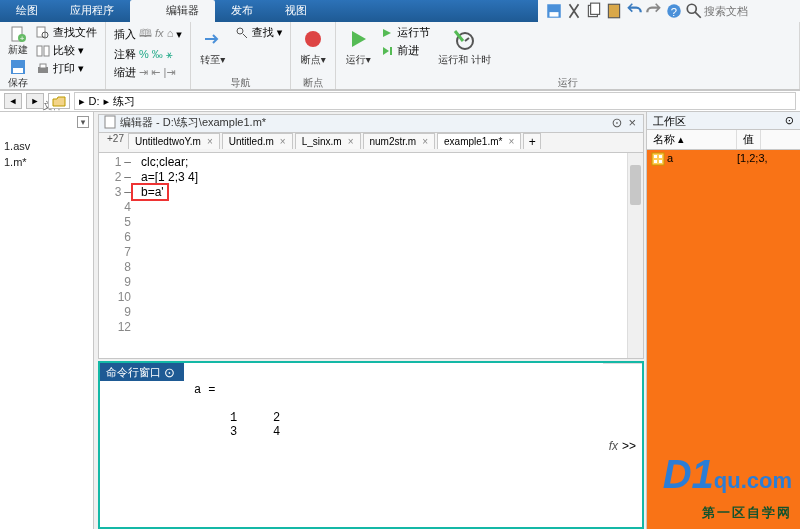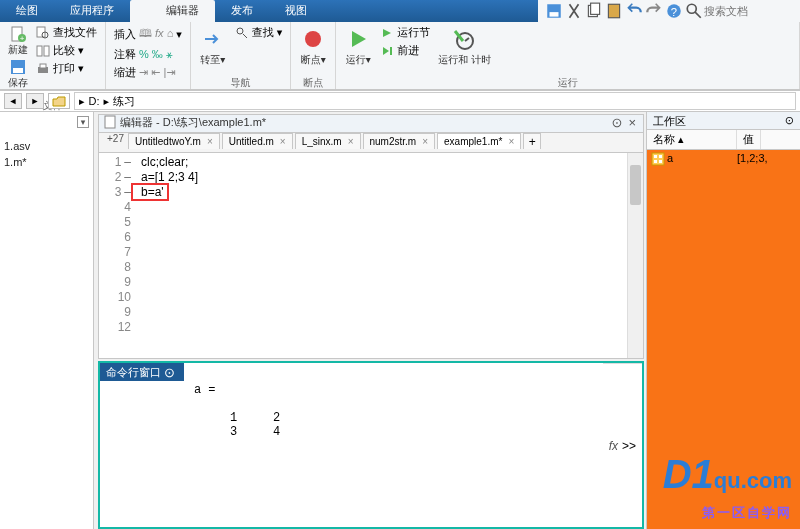--- a/index.html
+++ b/index.html
@@ -59,21 +59,21 @@
 .right-panel { width: 154px; background: #f97316; border-left: 1px solid #c7c7c7; display: flex; flex-direction: column; }
 .ws-title { background: #eef3f8; border-bottom: 1px solid #c7c7c7; height: 18px; font-size: 11px; padding: 2px 6px; display: flex; }
 .ws-header { display: flex; border-bottom: 1px solid #c7c7c7; font-size: 11px; background: #fafafa; }
 .ws-header .col { padding: 2px 6px; border-right: 1px solid #ddd; }
 .ws-header .col:first-child { width: 90px; }
 .ws-row { display: flex; font-size: 11px; padding: 2px 4px; cursor: pointer; }
 .ws-row .vic { width: 14px; height: 14px; margin-right: 2px; }
 .ws-row .nm { width: 70px; }
 .watermark { position: absolute; right: 8px; bottom: 6px; font-family: Arial; font-weight: bold; color: #2b7dd6; font-size: 22px; text-align: right; pointer-events: none; }
 .watermark .d1 { font-size: 40px; font-style: italic; }
-.watermark .sub { font-size: 13px; color: #8b5cf6; letter-spacing: 2px; }
+.watermark .sub { font-size: 13px; color: #14532d; letter-spacing: 2px; }
 svg { display: block; }
 </style>
 </head>
 <body>
 
 <div class="ribbon-tabs">
   <div class="ribbon-tab">绘图</div>
   <div class="ribbon-tab">应用程序</div>
   <div class="ribbon-tab active">编辑器</div>
   <div class="ribbon-tab">发布</div>

